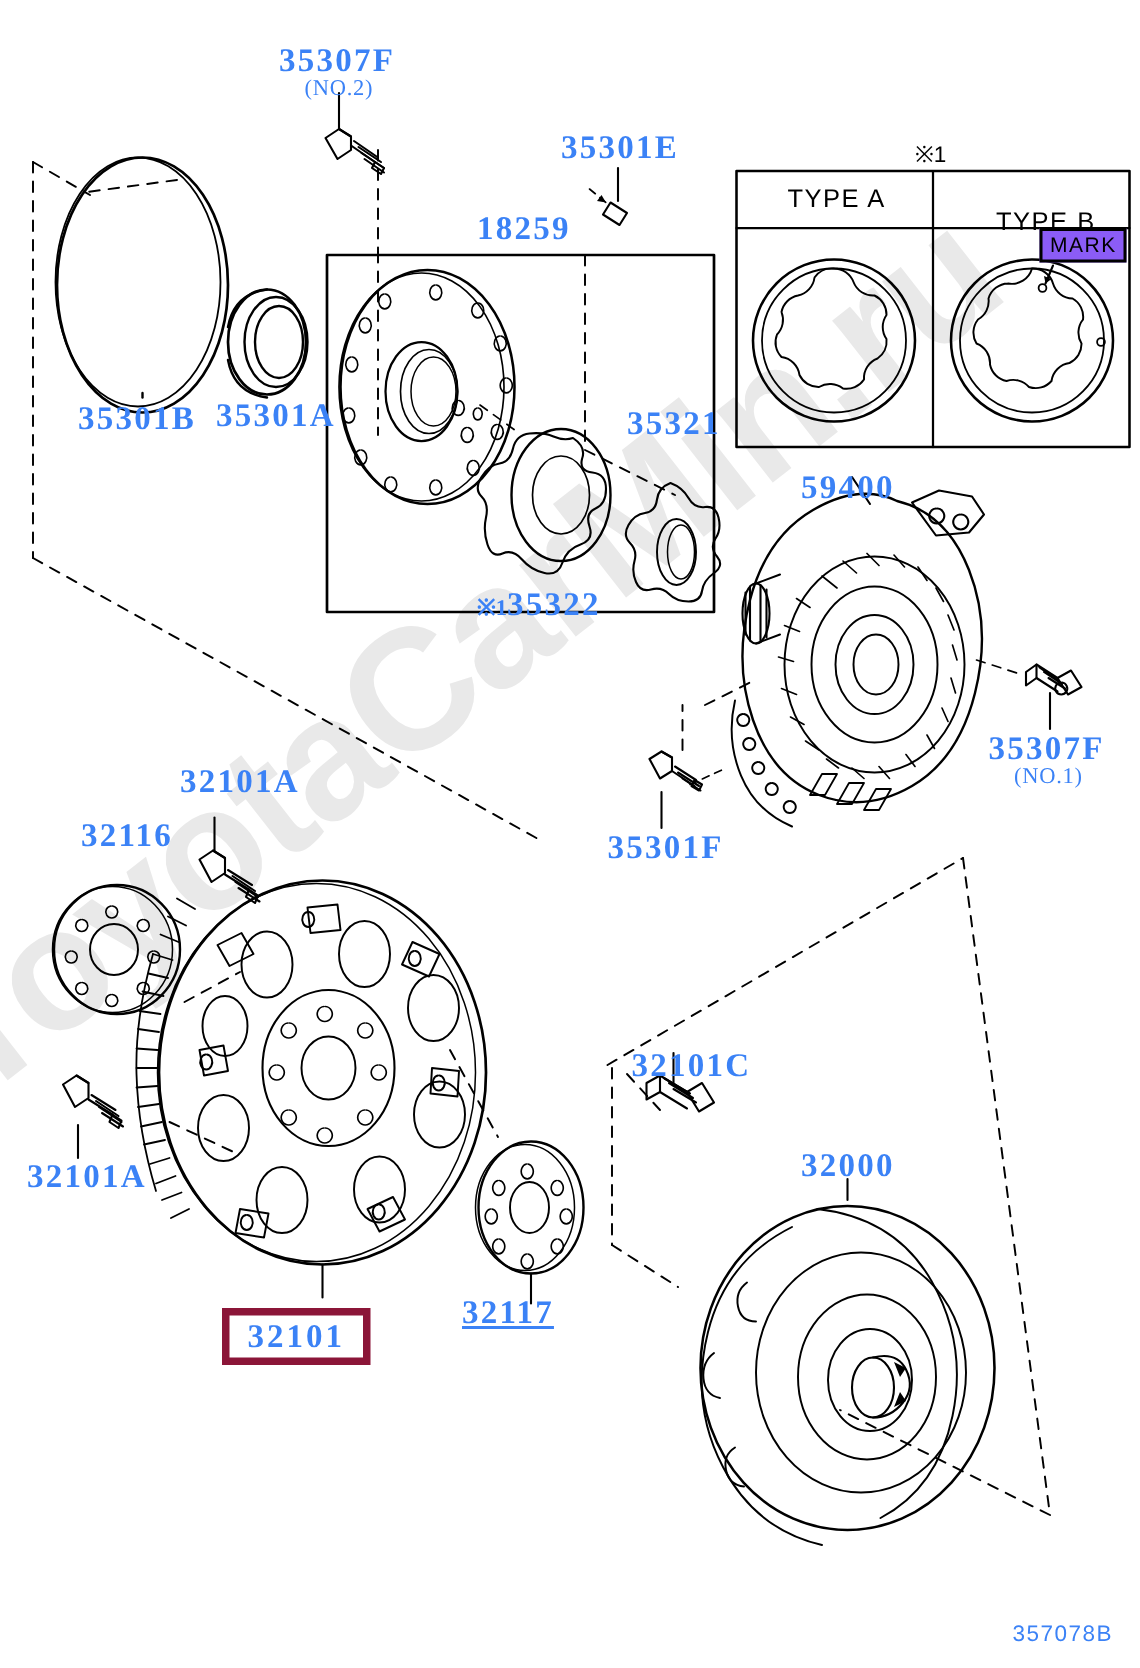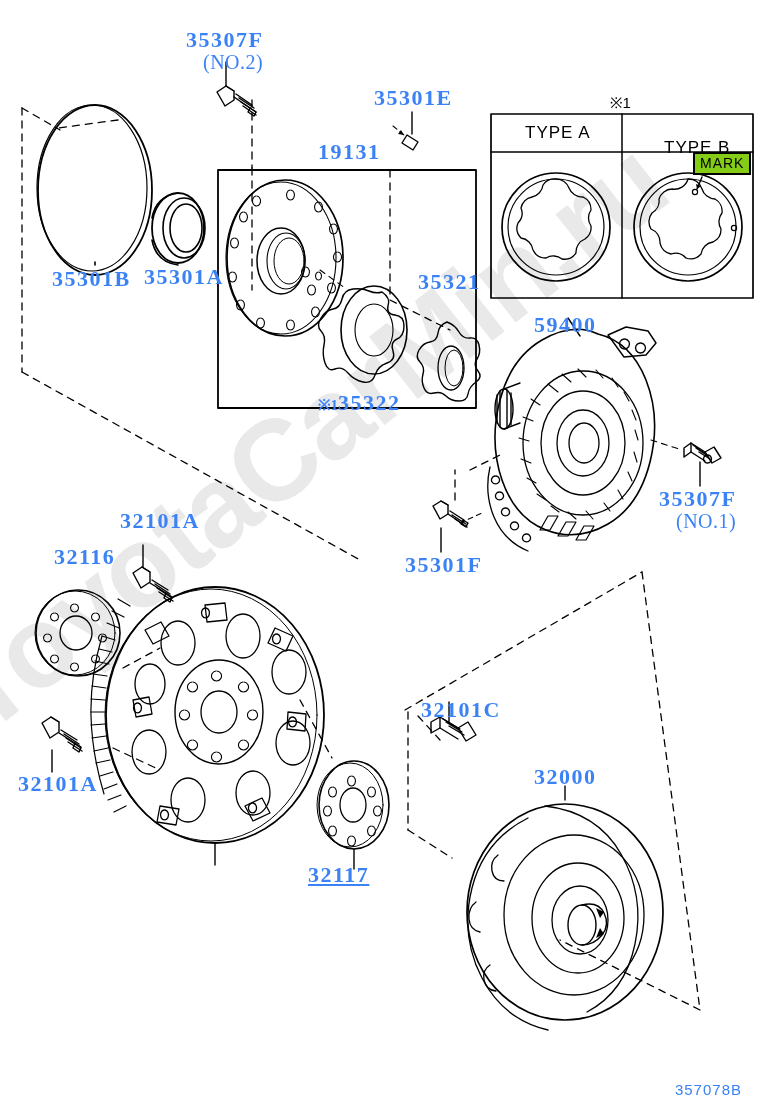--- a/index.html
+++ b/index.html
@@ -23,30 +23,30 @@
   
   #art{position:absolute;left:0;top:0;width:760px;height:1112px;}
 
   
   .lbl{
     position:absolute;white-space:nowrap;color:#3b82f6;
     font-family:"Liberation Serif", serif;
     font-size:22px;font-weight:700;letter-spacing:1.5px;
     line-height:1.05;
   }
-  .lbl.sub{font-size:20px;font-weight:400;letter-spacing:0.5px;}
+  .lbl.sub{font-size:15px;font-weight:400;letter-spacing:0.5px;}
   .lbl .mk{font-size:15px;letter-spacing:0;}
 
   .tbl-hd{
     position:absolute;white-space:nowrap;color:#000;
     font-family:"Liberation Sans", sans-serif;
     font-size:17px;font-weight:400;letter-spacing:1px;
   }
   .mark-badge{
-    position:absolute;border:2px solid #000;background:#84cc16;
+    position:absolute;border:2px solid #000;background:#8b5cf6;
     font-family:"Liberation Sans", sans-serif;
     font-size:14px;letter-spacing:1px;color:#000;
     padding:1px 5px 2px 5px;white-space:nowrap;
   }
   .star1{
     position:absolute;font-family:"Liberation Sans", sans-serif;
     font-size:15px;color:#000;white-space:nowrap;
   }
 
   
@@ -391,21 +391,21 @@
       <path d="M565 800 L565 786" stroke-width="1.4"></path>
 
     </g>
   </svg>
 
   <div class="lbl" style="left:186px;top:28px;">35307F</div>
   <div class="lbl sub" style="left:203px;top:52px;">(NO.2)</div>
 
   <div class="lbl" style="left:374px;top:86px;">35301E</div>
 
-  <div class="lbl" style="left:318px;top:140px;">19131</div>
+  <div class="lbl" style="left:318px;top:140px;">18259</div>
 
   <div class="lbl" style="left:52px;top:267px;">35301B</div>
 
   <div class="lbl" style="left:144px;top:265px;">35301A</div>
 
   <div class="lbl" style="left:418px;top:270px;">35321</div>
 
   <div class="lbl" style="left:318px;top:391px;"><span class="mk">※1</span><span>35322</span></div>
 
   <div class="lbl" style="left:534px;top:313px;">59400</div>
@@ -414,20 +414,21 @@
   <div class="lbl sub" style="left:676px;top:511px;">(NO.1)</div>
 
   <div class="lbl" style="left:405px;top:553px;">35301F</div>
 
   <div class="lbl" style="left:54px;top:545px;">32116</div>
 
   <div class="lbl" style="left:120px;top:509px;">32101A</div>
 
   <div class="lbl" style="left:18px;top:772px;">32101A</div>
 
+  <div class="lbl hilite" style="left: 148px; top: 872px; border-color: rgb(139, 21, 56);">32101</div>
 
   <div class="lbl" style="left:308px;top:863px;text-decoration:underline;">32117</div>
 
   <div class="lbl" style="left:421px;top:682px;margin-top:16px;">32101C</div>
 
   <div class="lbl" style="left:534px;top:765px;">32000</div>
 
   <div class="star1" style="left:610px;top:92px;">※1</div>
   <div class="tbl-hd" style="left:525px;top:123px;">TYPE A</div>
   <div class="tbl-hd" style="left:664px;top:123px;margin-top:15px;">TYPE B</div>

